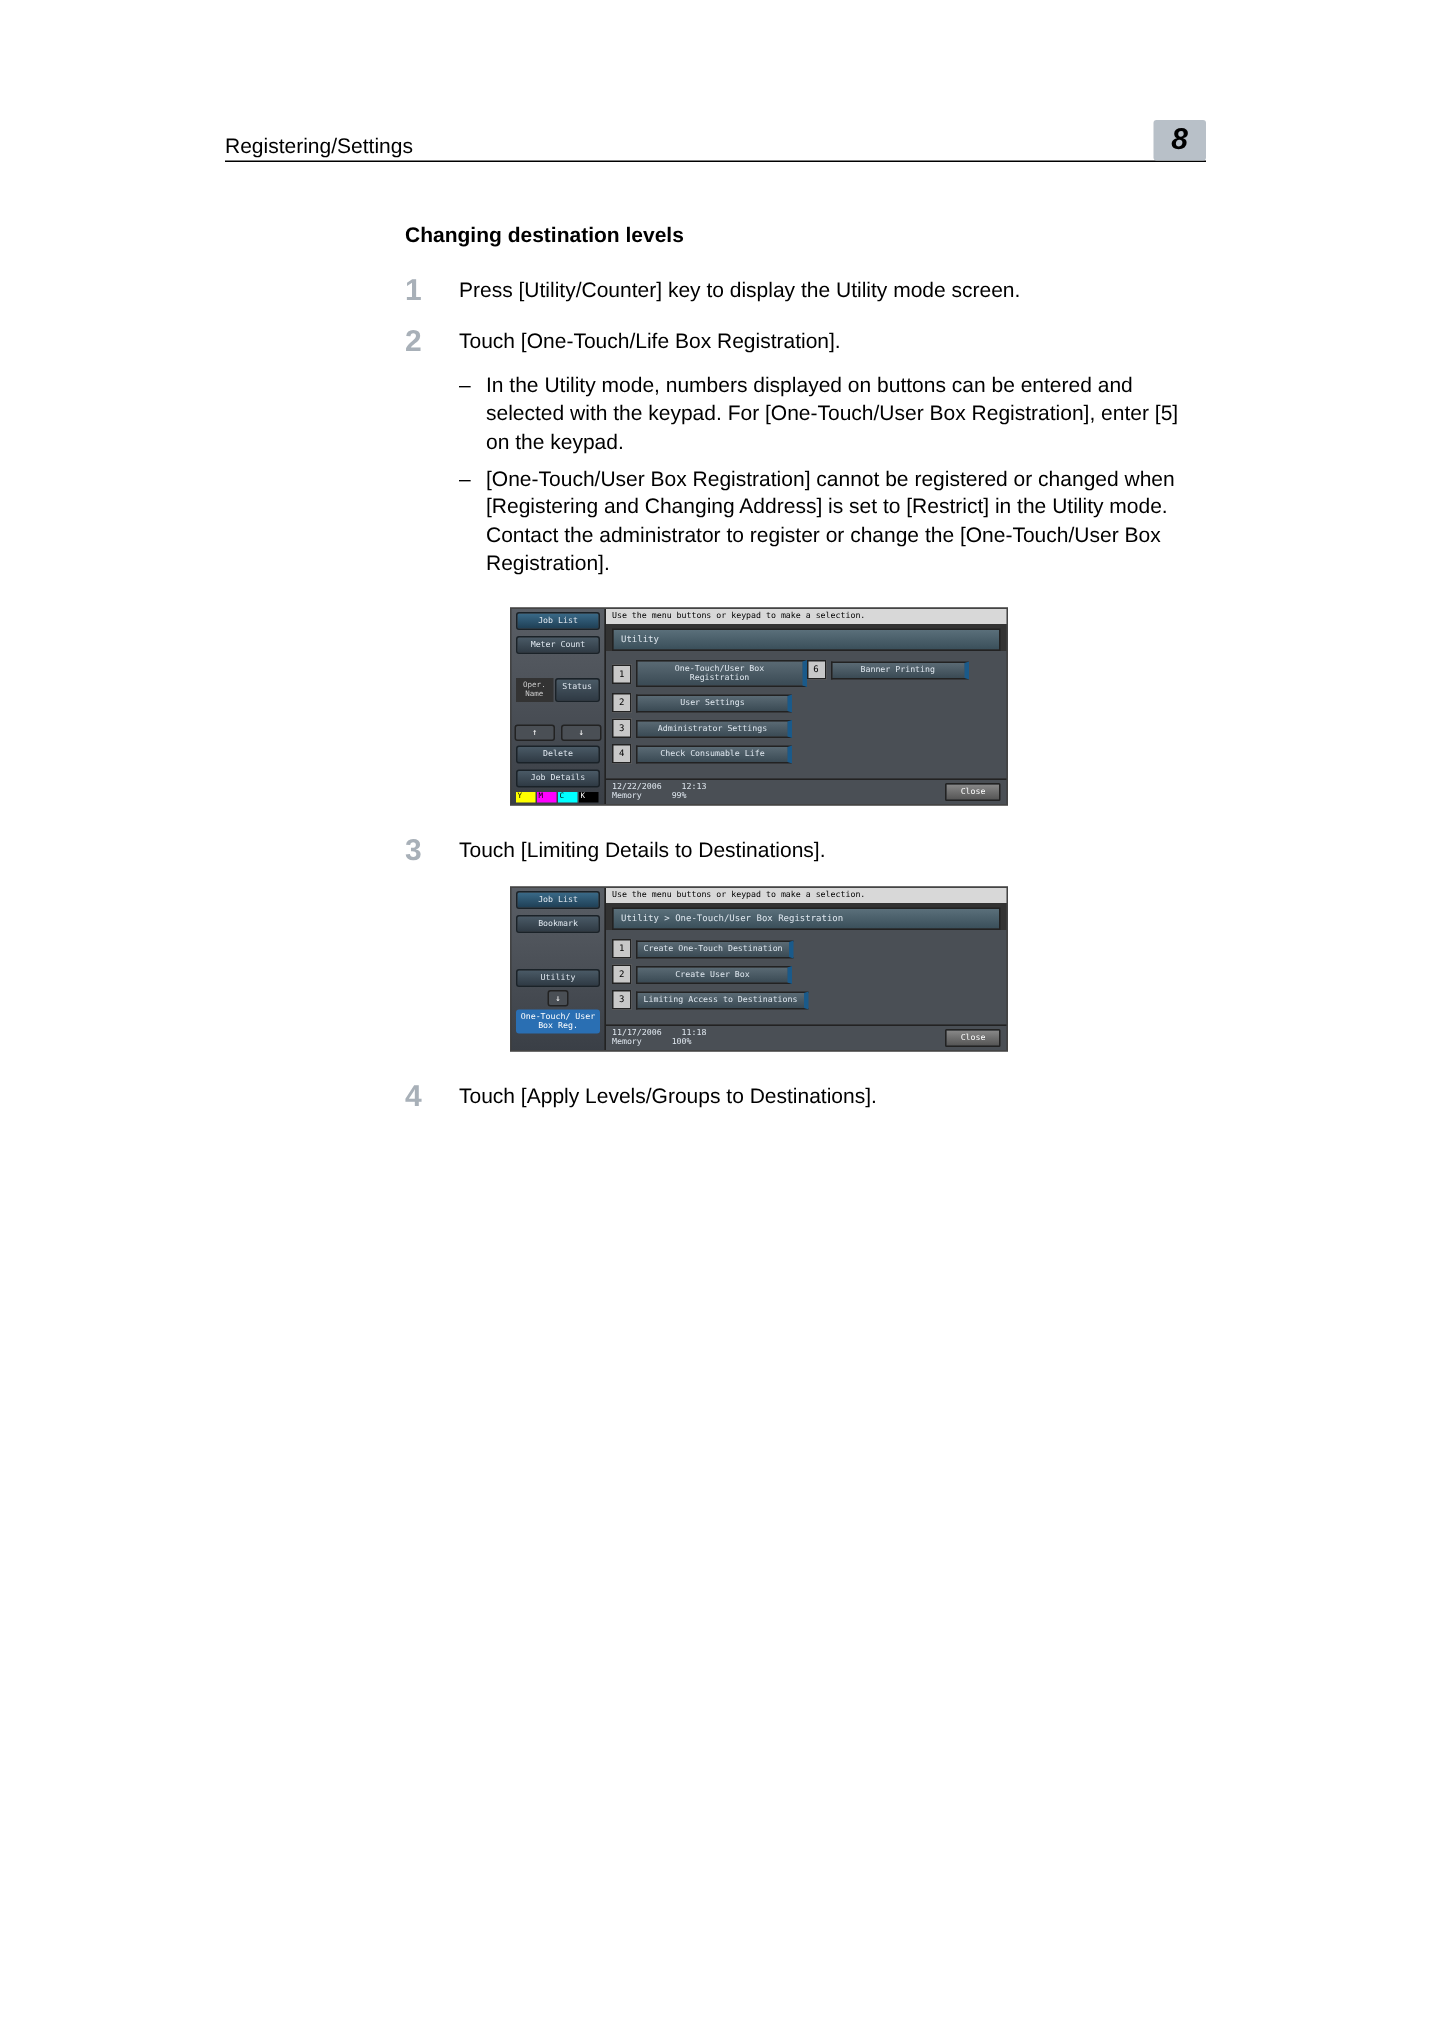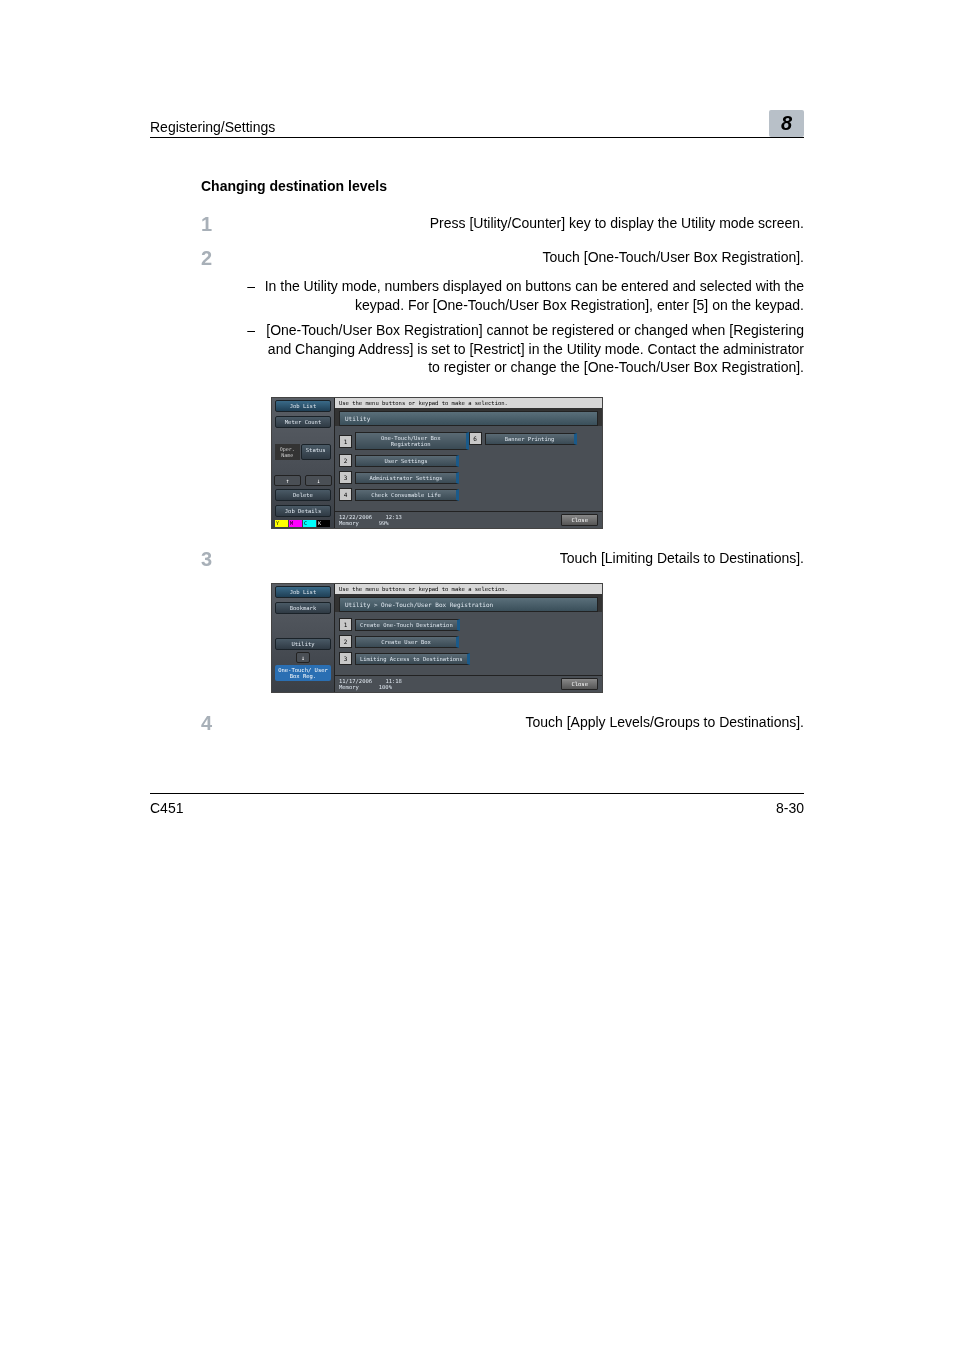--- a/index.html
+++ b/index.html
@@ -4,21 +4,21 @@
 <style>
 html, body {
   margin: 0;
   padding: 0;
   background: #fff;
   font-family: Arial, Helvetica, sans-serif;
   color: #000;
   width: 954px;
 }
 .page {
-  padding: 110px 150px 100px 150px;
+  padding: 80px 150px 100px 150px;
   position: relative;
   box-sizing: border-box;
 }
 .header-line {
   border-bottom: 1px solid #000;
   display: flex;
   justify-content: space-between;
   align-items: flex-end;
   padding-bottom: 2px;
   margin-bottom: 40px;
@@ -30,21 +30,21 @@
   background: #b8c0c8;
   color: #000;
   font-size: 20px;
   font-weight: bold;
   font-style: italic;
   padding: 2px 12px;
   border-radius: 2px;
   margin-bottom: -2px;
 }
 .content {
-  margin-left: 51px;
+  margin-left: 120px;
 }
 .section-title {
   font-weight: bold;
   font-size: 14px;
   margin-bottom: 20px;
 }
 .step {
   display: flex;
   margin-bottom: 14px;
 }
@@ -53,21 +53,20 @@
   font-weight: bold;
   color: #a8b0b8;
   width: 36px;
   flex-shrink: 0;
   line-height: 1;
 }
 .step-body {
   font-size: 14px;
   line-height: 1.35;
   flex: 1;
-  text-align: right;
 }
 .substeps {
   margin-top: 10px;
 }
 .substep {
   display: flex;
   margin-bottom: 6px;
 }
 .dash {
   width: 18px;
@@ -235,21 +234,21 @@
     <div class="section-title">Changing destination levels</div>
 
     <div class="step">
       <div class="step-num">1</div>
       <div class="step-body">Press [Utility/Counter] key to display the Utility mode screen.</div>
     </div>
 
     <div class="step">
       <div class="step-num">2</div>
       <div class="step-body">
-        <span>Touch [One-Touch/User Box Registration].</span>
+        <span>Touch [One-Touch/Life Box Registration].</span>
         <div class="substeps">
           <div class="substep">
             <span class="dash">–</span>
             <span>In the Utility mode, numbers displayed on buttons can be entered and selected with the keypad. For [One-Touch/User Box Registration], enter [5] on the keypad.</span>
           </div>
           <div class="substep">
             <span class="dash">–</span>
             <span>[One-Touch/User Box Registration] cannot be registered or changed when [Registering and Changing Address] is set to [Restrict] in the Utility mode. Contact the administrator to register or change the [One-Touch/User Box Registration].</span>
           </div>
         </div>
@@ -369,17 +368,13 @@
         </div>
       </div>
     </div>
 
     <div class="step">
       <div class="step-num">4</div>
       <div class="step-body">Touch [Apply Levels/Groups to Destinations].</div>
     </div>
   </div>
 
-  <div class="footer">
-    <span>C451</span>
-    <span>8-30</span>
-  </div>
 </div>
 
 </body></html>

